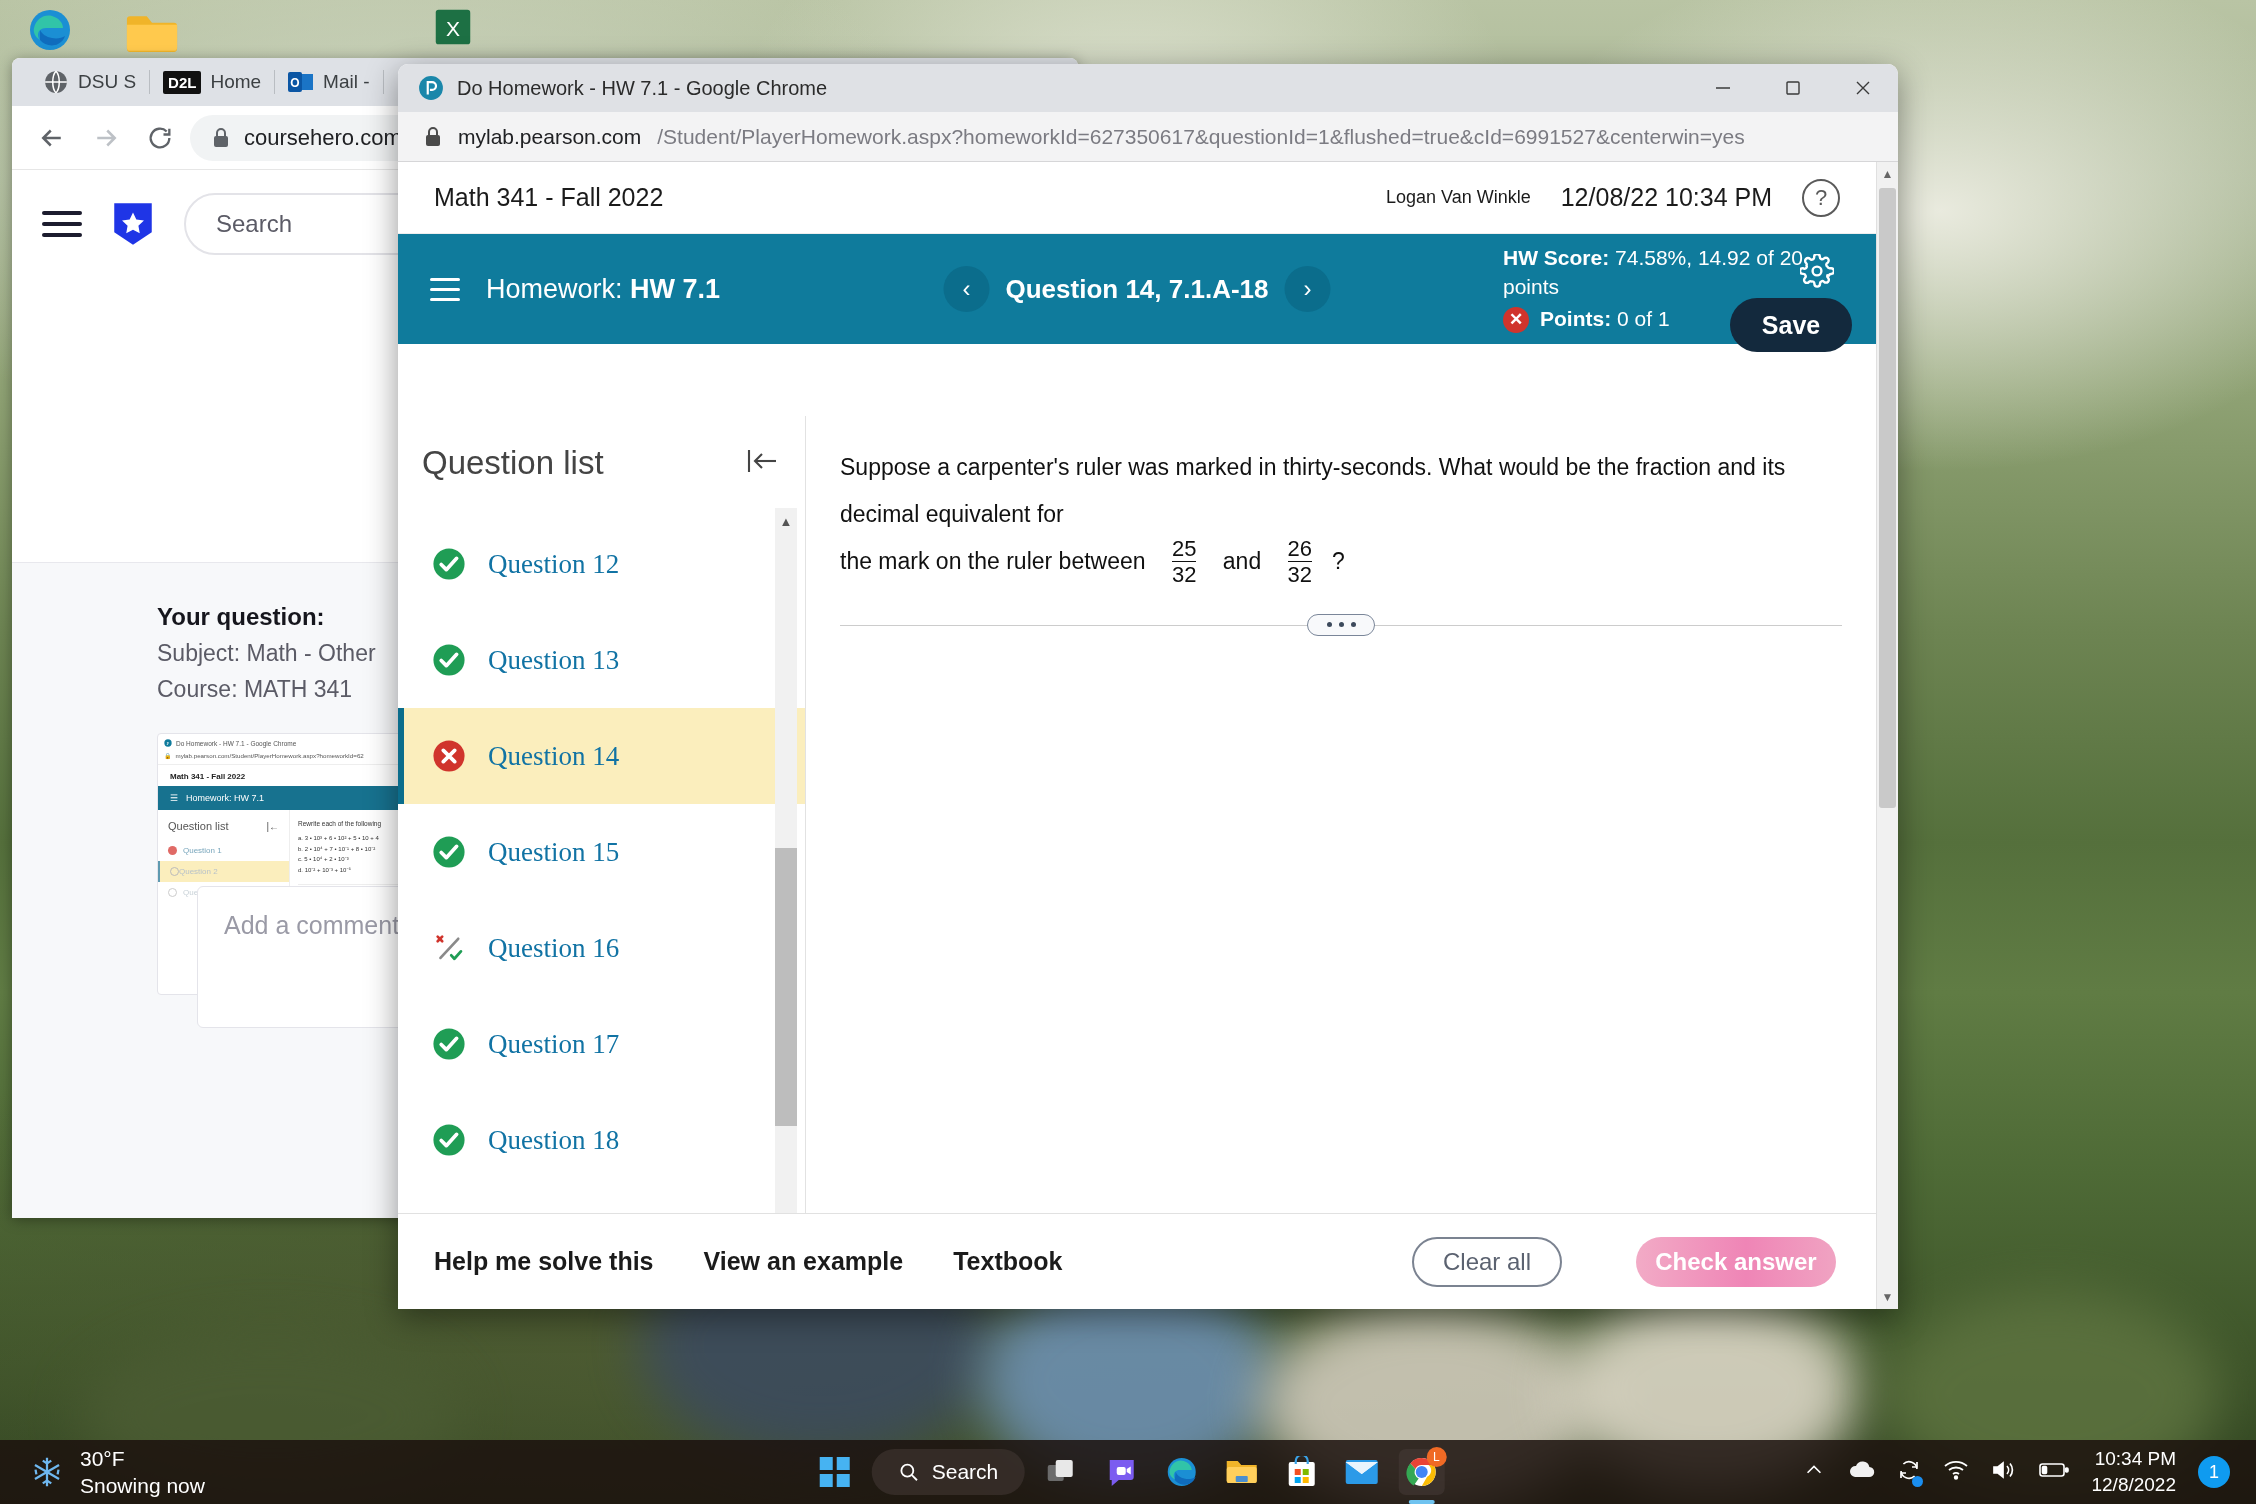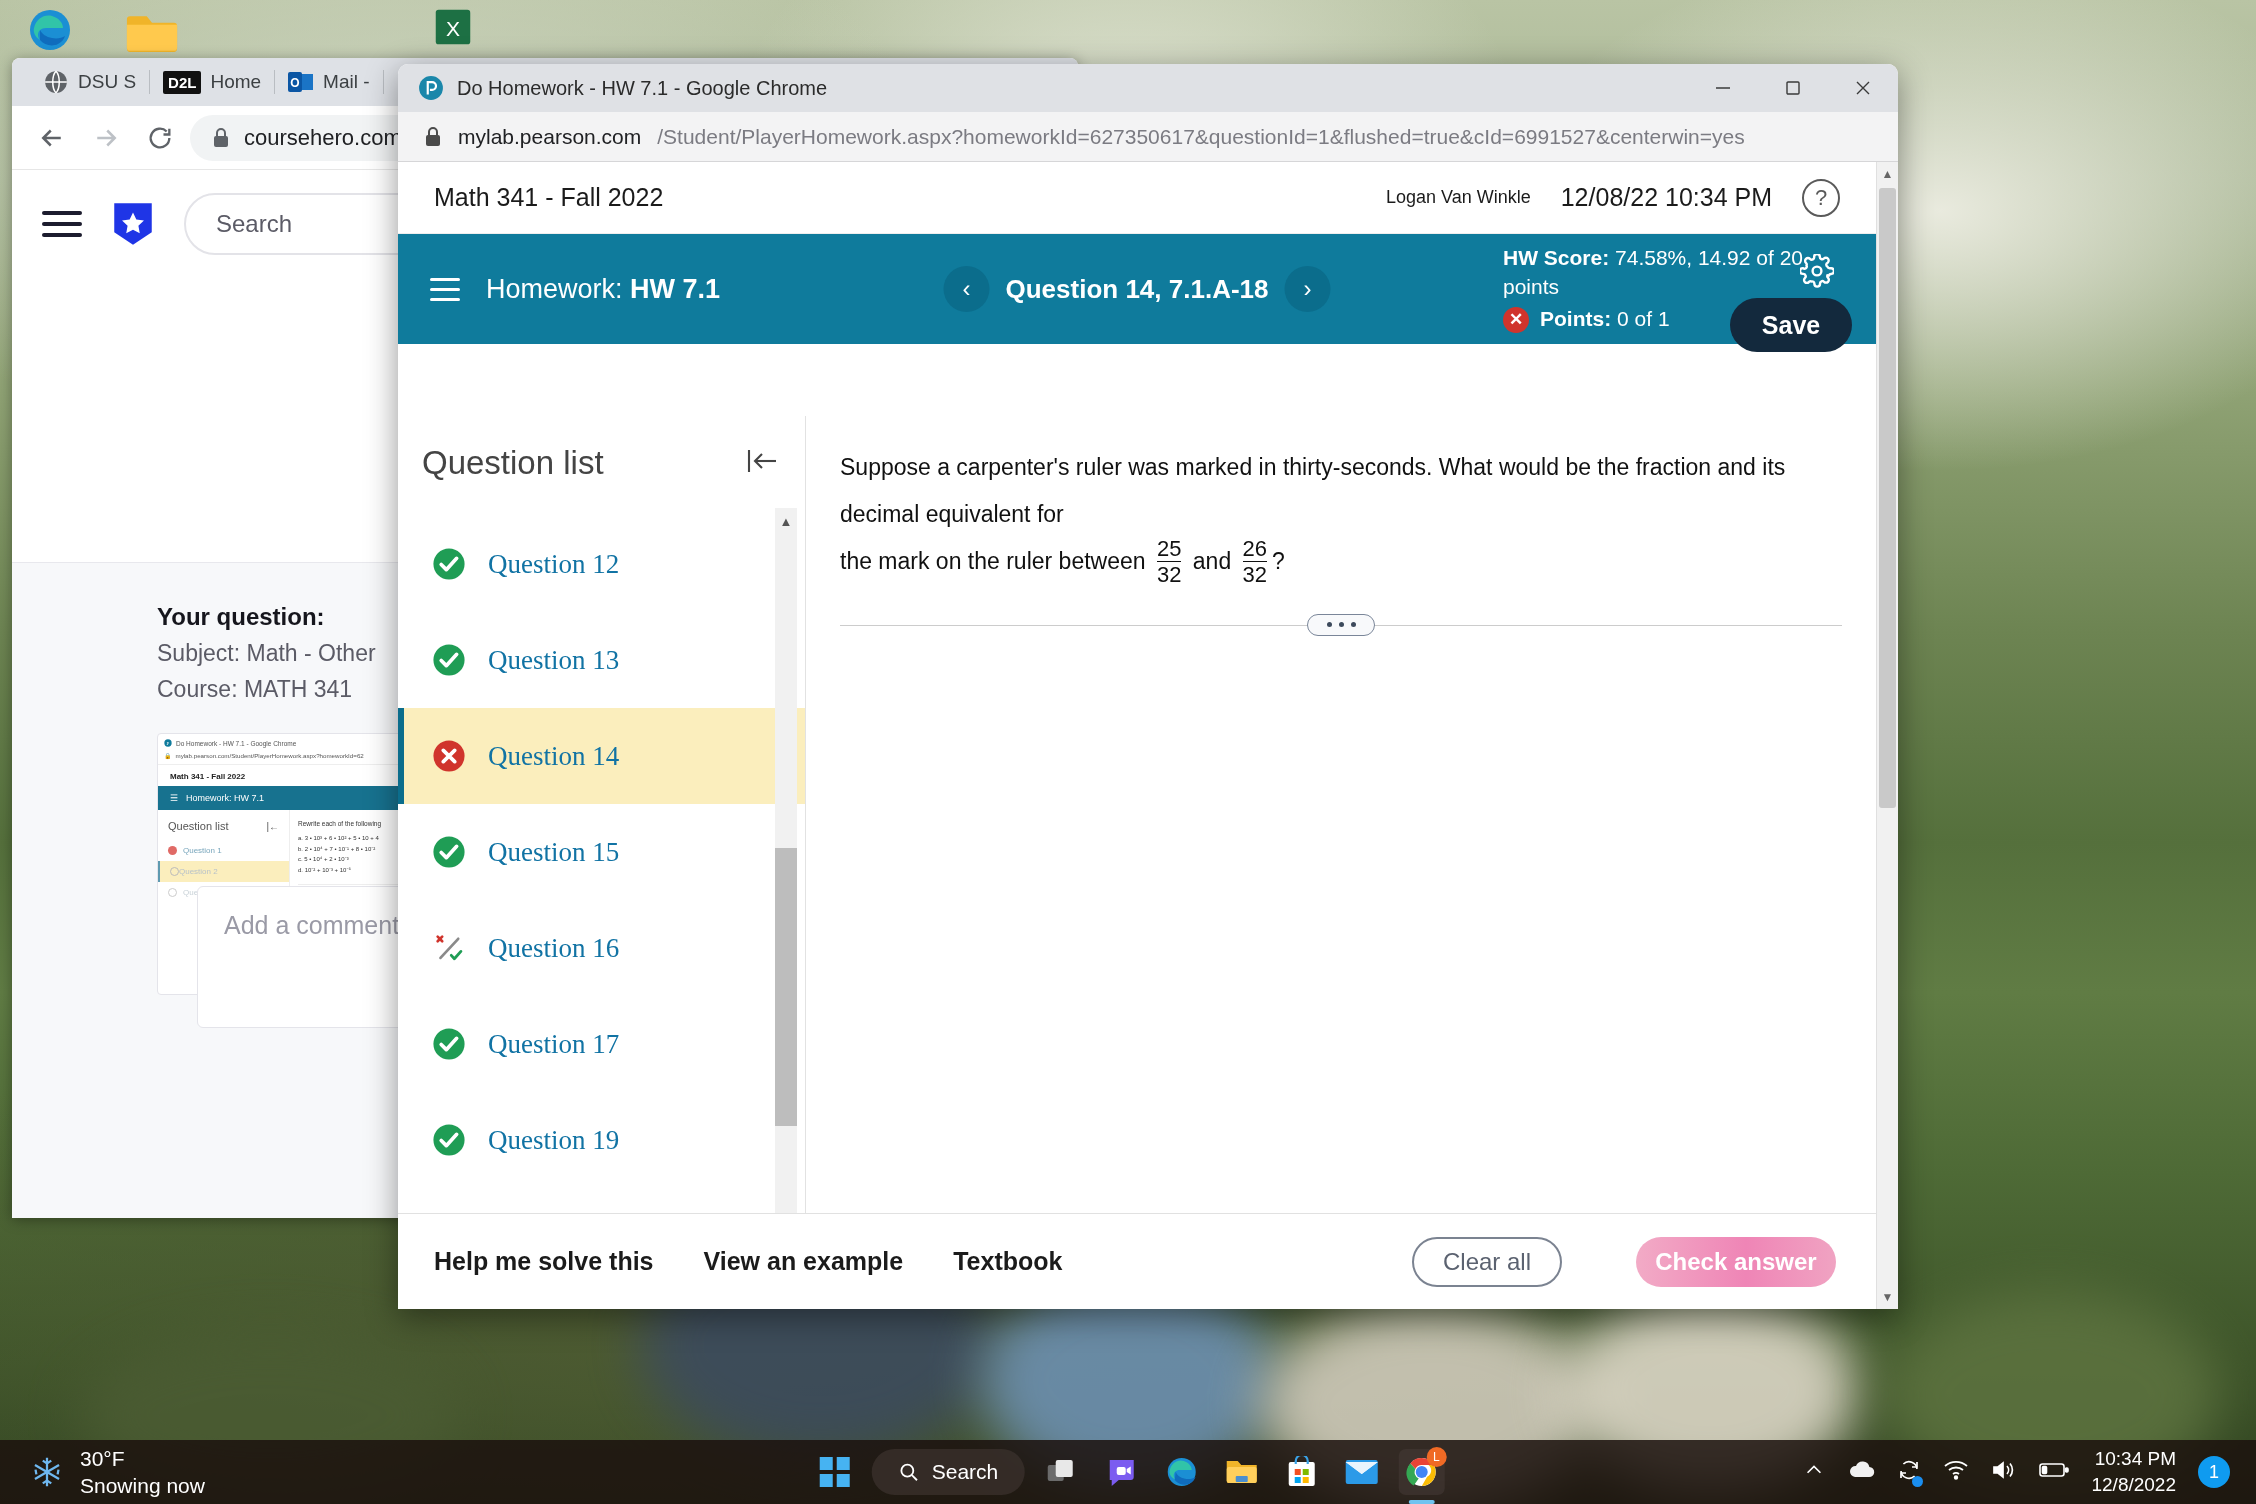--- a/index.html
+++ b/index.html
@@ -183,21 +183,21 @@
   #qlist-sb .thumb { position: absolute; left: 0; right: 0; top: 340px; height: 278px; background: #bdbdbd; }
   #qlist-sb .up, #qlist-sb .dn { position: absolute; left: 0; right: 0; height: 26px; display:flex; align-items:center; justify-content:center; color:#555; font-size: 13px; }
   #qlist-sb .up { top: 0; }
   #qlist-sb .dn { bottom: 28px; }
 
   
   #qpane { flex: 1; position: relative; background: #fff; }
   #qtext {
     padding: 28px 40px 0 34px; font-size: 23px; color: #111; line-height: 2.05;
   }
-  .frac { display: inline-flex; flex-direction: column; align-items: center; vertical-align: middle; margin: 0 5px; line-height: 1.08; position: relative; top: -1px; }
+  .frac { display: inline-flex; flex-direction: column; align-items: center; vertical-align: middle; margin: 0 20px; line-height: 1.08; position: relative; top: -1px; }
   .frac .num { font-size: 22px; }
   .frac .den { font-size: 22px; border-top: 1.5px solid #111; padding-top: 1px; }
   #qdivider { margin: 26px 34px 0 34px; position: relative; height: 22px; }
   #qdivider .ln { position: absolute; left: 0; right: 0; top: 11px; height: 1px; background: #ccc; }
   #qdivider .pill {
     position: absolute; left: 50%; transform: translateX(-50%); top: 0;
     width: 68px; height: 22px; border: 1px solid #7a8699; border-radius: 11px;
     background: #f8f9fb; display: flex; align-items: center; justify-content: center; gap: 7px;
   }
   #qdivider .pill i { width: 5px; height: 5px; border-radius: 50%; background: #3d4a5c; display:block; }
@@ -580,20 +580,27 @@
                   <circle cx="12" cy="12" r="11" fill="#1f9d55"></circle>
                   <path d="M6.5 12.4l3.6 3.6 7.3-8" stroke="#fff" stroke-width="2.6" fill="none" stroke-linecap="round" stroke-linejoin="round"></path>
                 </svg>
                 <span class="label">Question 17</span>
               </div>
               <div class="qrow">
                 <svg class="ico" viewBox="0 0 24 24">
                   <circle cx="12" cy="12" r="11" fill="#1f9d55"></circle>
                   <path d="M6.5 12.4l3.6 3.6 7.3-8" stroke="#fff" stroke-width="2.6" fill="none" stroke-linecap="round" stroke-linejoin="round"></path>
                 </svg>
+                <span class="label">Question 18</span>
+              </div>
+              <div class="qrow">
+                <svg class="ico" viewBox="0 0 24 24">
+                  <circle cx="12" cy="12" r="11" fill="#1f9d55"></circle>
+                  <path d="M6.5 12.4l3.6 3.6 7.3-8" stroke="#fff" stroke-width="2.6" fill="none" stroke-linecap="round" stroke-linejoin="round"></path>
+                </svg>
                 <span class="label">Question 19</span>
               </div>
             </div>
         </div>
         <div id="qlist-sb">
           <div class="up">▲</div>
           <div class="thumb"></div>
           <div class="dn">▼</div>
         </div>
       </div>

